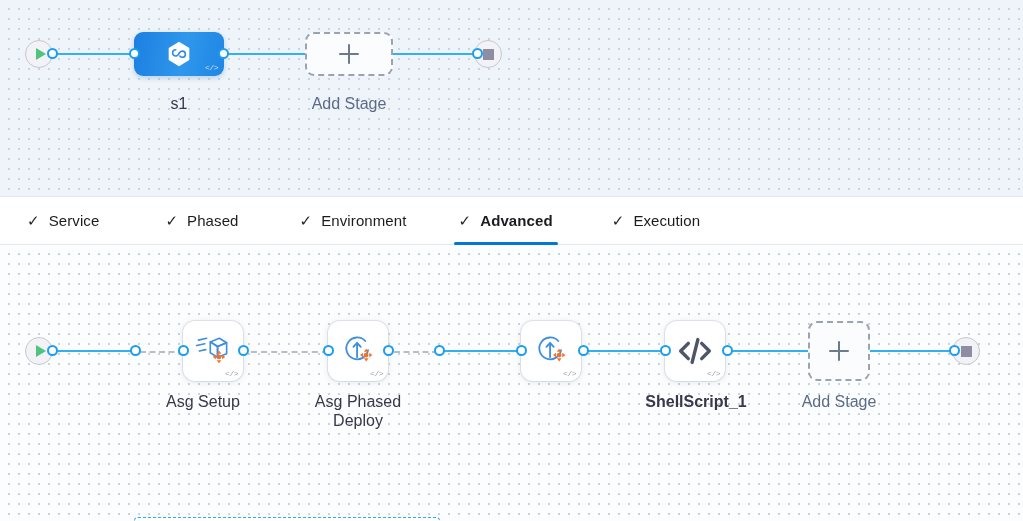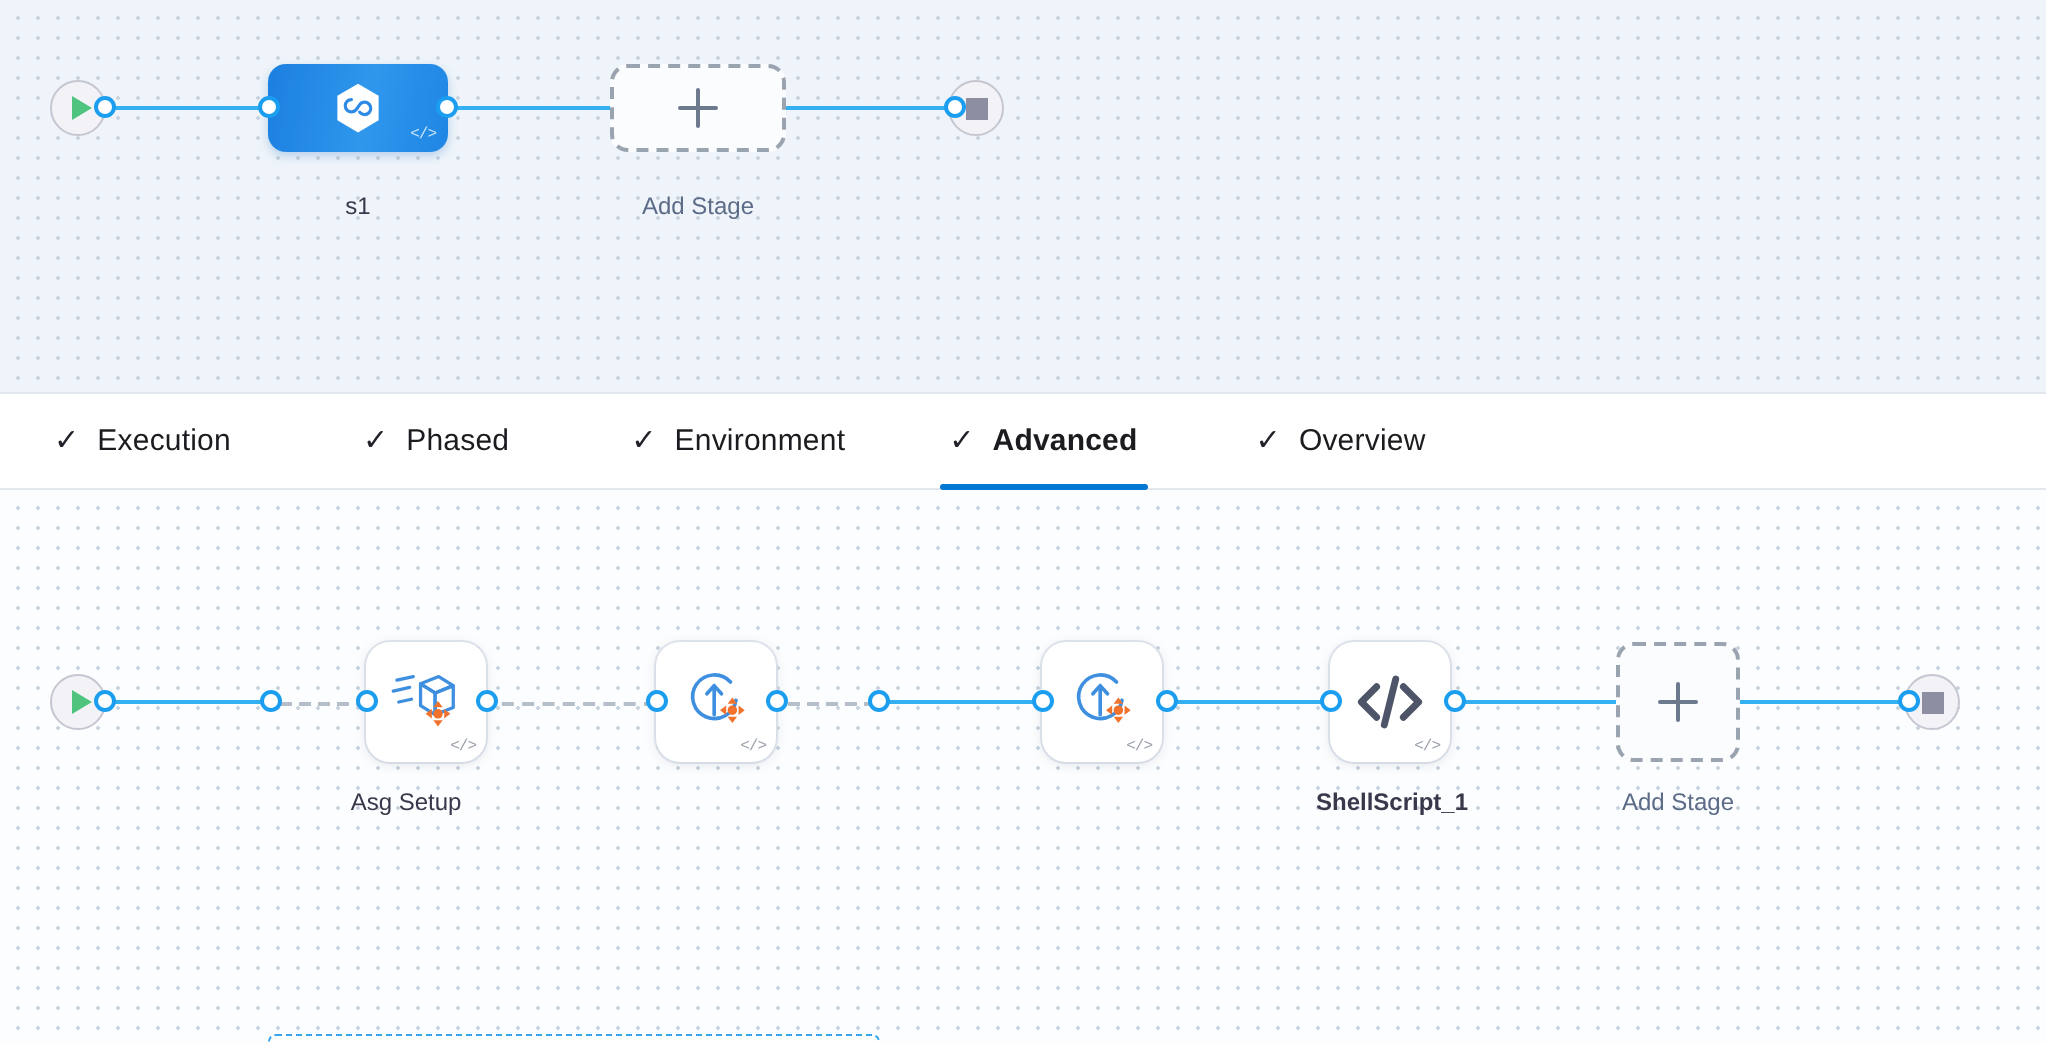--- a/index.html
+++ b/index.html
@@ -66,21 +66,21 @@
     width: 0; height: 0;
     border-left: 10px solid #4fc47f;
     border-top: 6px solid transparent;
     border-bottom: 6px solid transparent;
     margin-left: 3px;
   }
   .stop-sq { width: 11px; height: 11px; background: #8e8ea3; }
 
   .node-label {
     position: absolute; text-align: center;
-    font-size: 12px; color: #37384a; line-height: 19px;
+    font-size: 16px; color: #37384a; line-height: 19px;
   }
   .add-label { color: #5c6b87; }
 
   
   .addbox {
     position: absolute; background: #fbfcfd;
     border: 2px dashed #9aa3b0; border-radius: 9px;
     display: flex; align-items: center; justify-content: center;
     color: #6d7a8d; z-index: 3; cursor: pointer;
   }
@@ -158,41 +158,41 @@
 
     <div class="port" style="left:472px; top:48px;"></div>
     <div class="terminal" style="left:474px; top:40px;">
       <span class="stop-sq"></span>
     </div>
   </div>
 
   <div id="tabbar">
     <div class="tab" style="margin-left:25px;">
       <span class="tick">✓</span>
-      <span class="label">Execution</span>
+      <span class="label">Service</span>
 
     </div>
     <div class="tab" style="margin-left:62px;">
       <span class="tick">✓</span>
       <span class="label">Phased</span>
 
     </div>
     <div class="tab" style="margin-left:57px;">
       <span class="tick">✓</span>
       <span class="label">Environment</span>
 
     </div>
     <div class="tab active" style="margin-left:48px;">
       <span class="tick">✓</span>
       <span class="label">Advanced</span>
       <span class="underline"></span>
     </div>
     <div class="tab" style="margin-left:55px;">
       <span class="tick">✓</span>
-      <span class="label">Overview</span>
+      <span class="label">Execution</span>
 
     </div>
   </div>
 
   <div class="canvas" id="steps-canvas">
 
     <div id="group-box"></div>
 
     <div class="edge" style="left:52px; top:105px; width:86px;"></div>
     <div class="edge dashed" style="left:140px; top:106px; width:44px;"></div>
@@ -244,20 +244,21 @@
           <path d="M31 33.5 l-2.6 -3.4 h5.2 Z"></path>
           <path d="M24.2 26.5 l3.4 -2.6 v5.2 Z"></path>
           <path d="M37.8 26.5 l-3.4 2.6 v-5.2 Z"></path>
           <circle cx="31" cy="26.5" r="2.6"></circle>
         </g>
       </svg>
       <span class="code-badge">&lt;/&gt;</span>
     </div>
     <div class="port" style="left:323px; top:100px;"></div>
     <div class="port" style="left:383px; top:100px;"></div>
+    <div class="node-label" style="left:308px; top:147px; width:100px;">Asg Phased Deploy</div>
 
     <div class="stepnode" style="left:521px; top:76px;">
       <svg width="40" height="40" viewBox="0 0 44 44">
         <path d="M30 11 A12 12 0 1 0 33 21" fill="none" stroke="#3f8fe0" stroke-width="2" stroke-linecap="round"></path>
         <path d="M21 29 L21 13 M21 13 L17 17.5 M21 13 L25 17.5" fill="none" stroke="#3f8fe0" stroke-width="2" stroke-linecap="round" stroke-linejoin="round"></path>
         <g fill="#f0722d">
           <path d="M31 19.5 l2.6 3.4 h-5.2 Z"></path>
           <path d="M31 33.5 l-2.6 -3.4 h5.2 Z"></path>
           <path d="M24.2 26.5 l3.4 -2.6 v5.2 Z"></path>
           <path d="M37.8 26.5 l-3.4 2.6 v-5.2 Z"></path>

